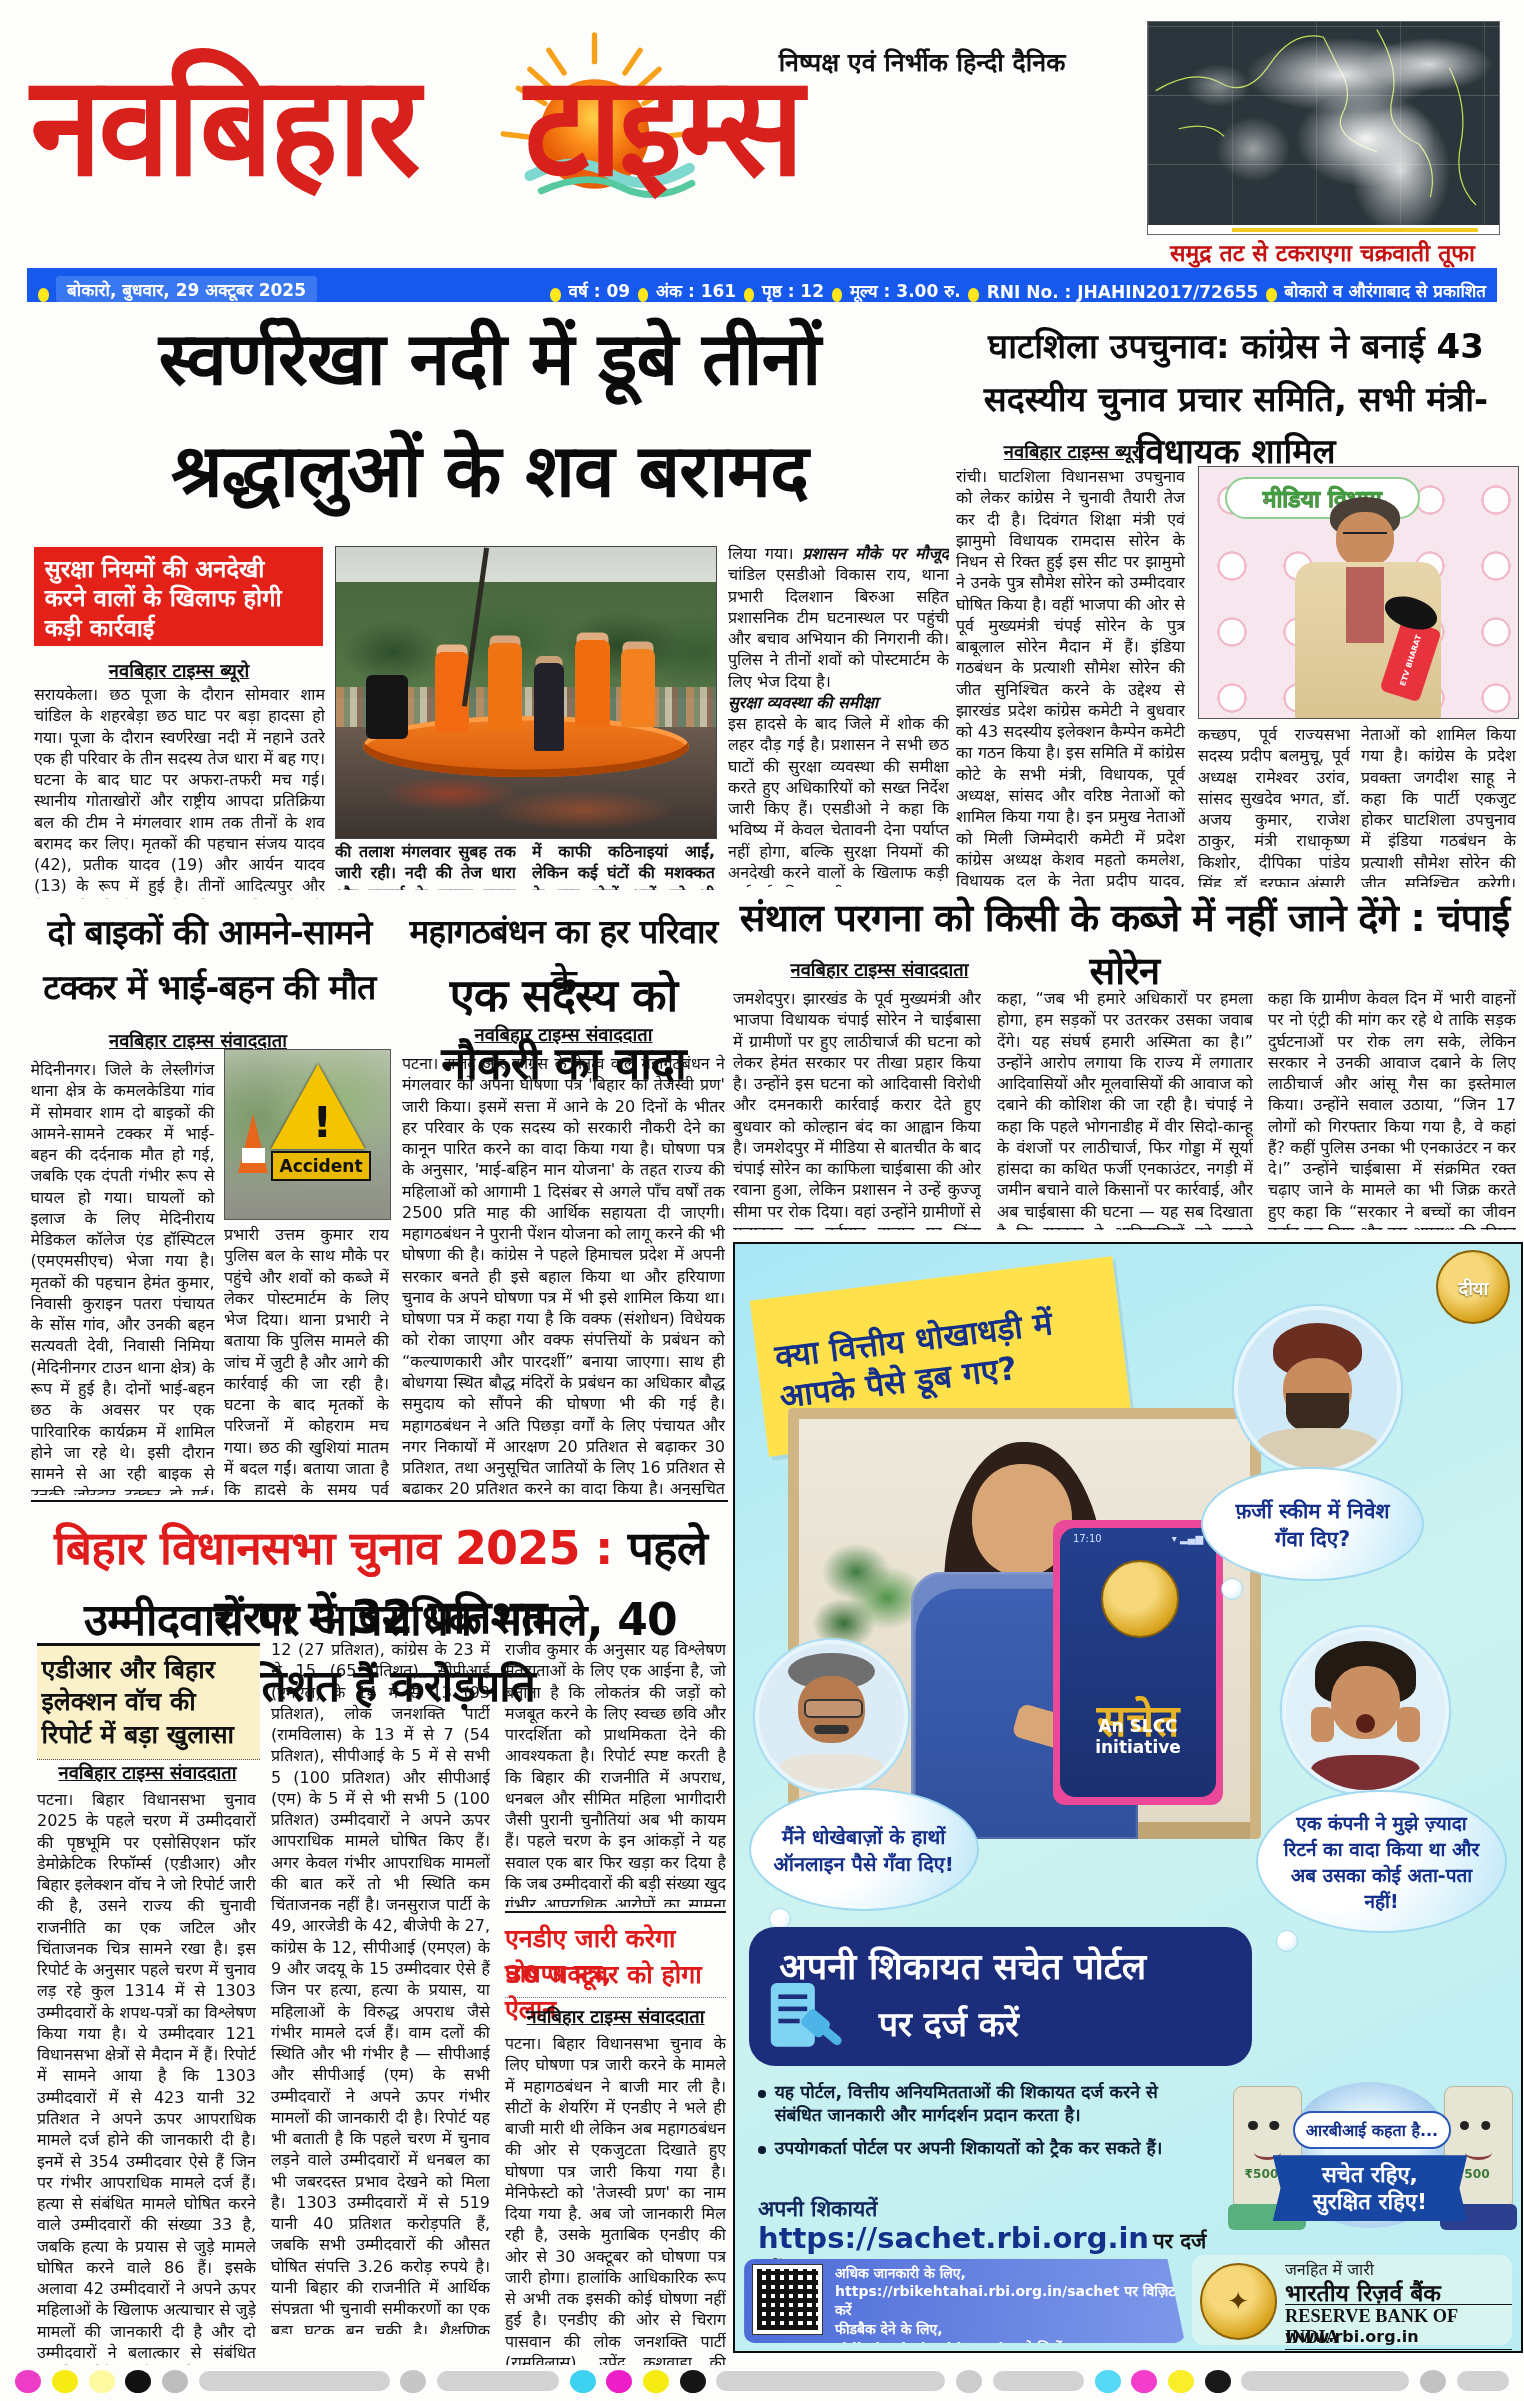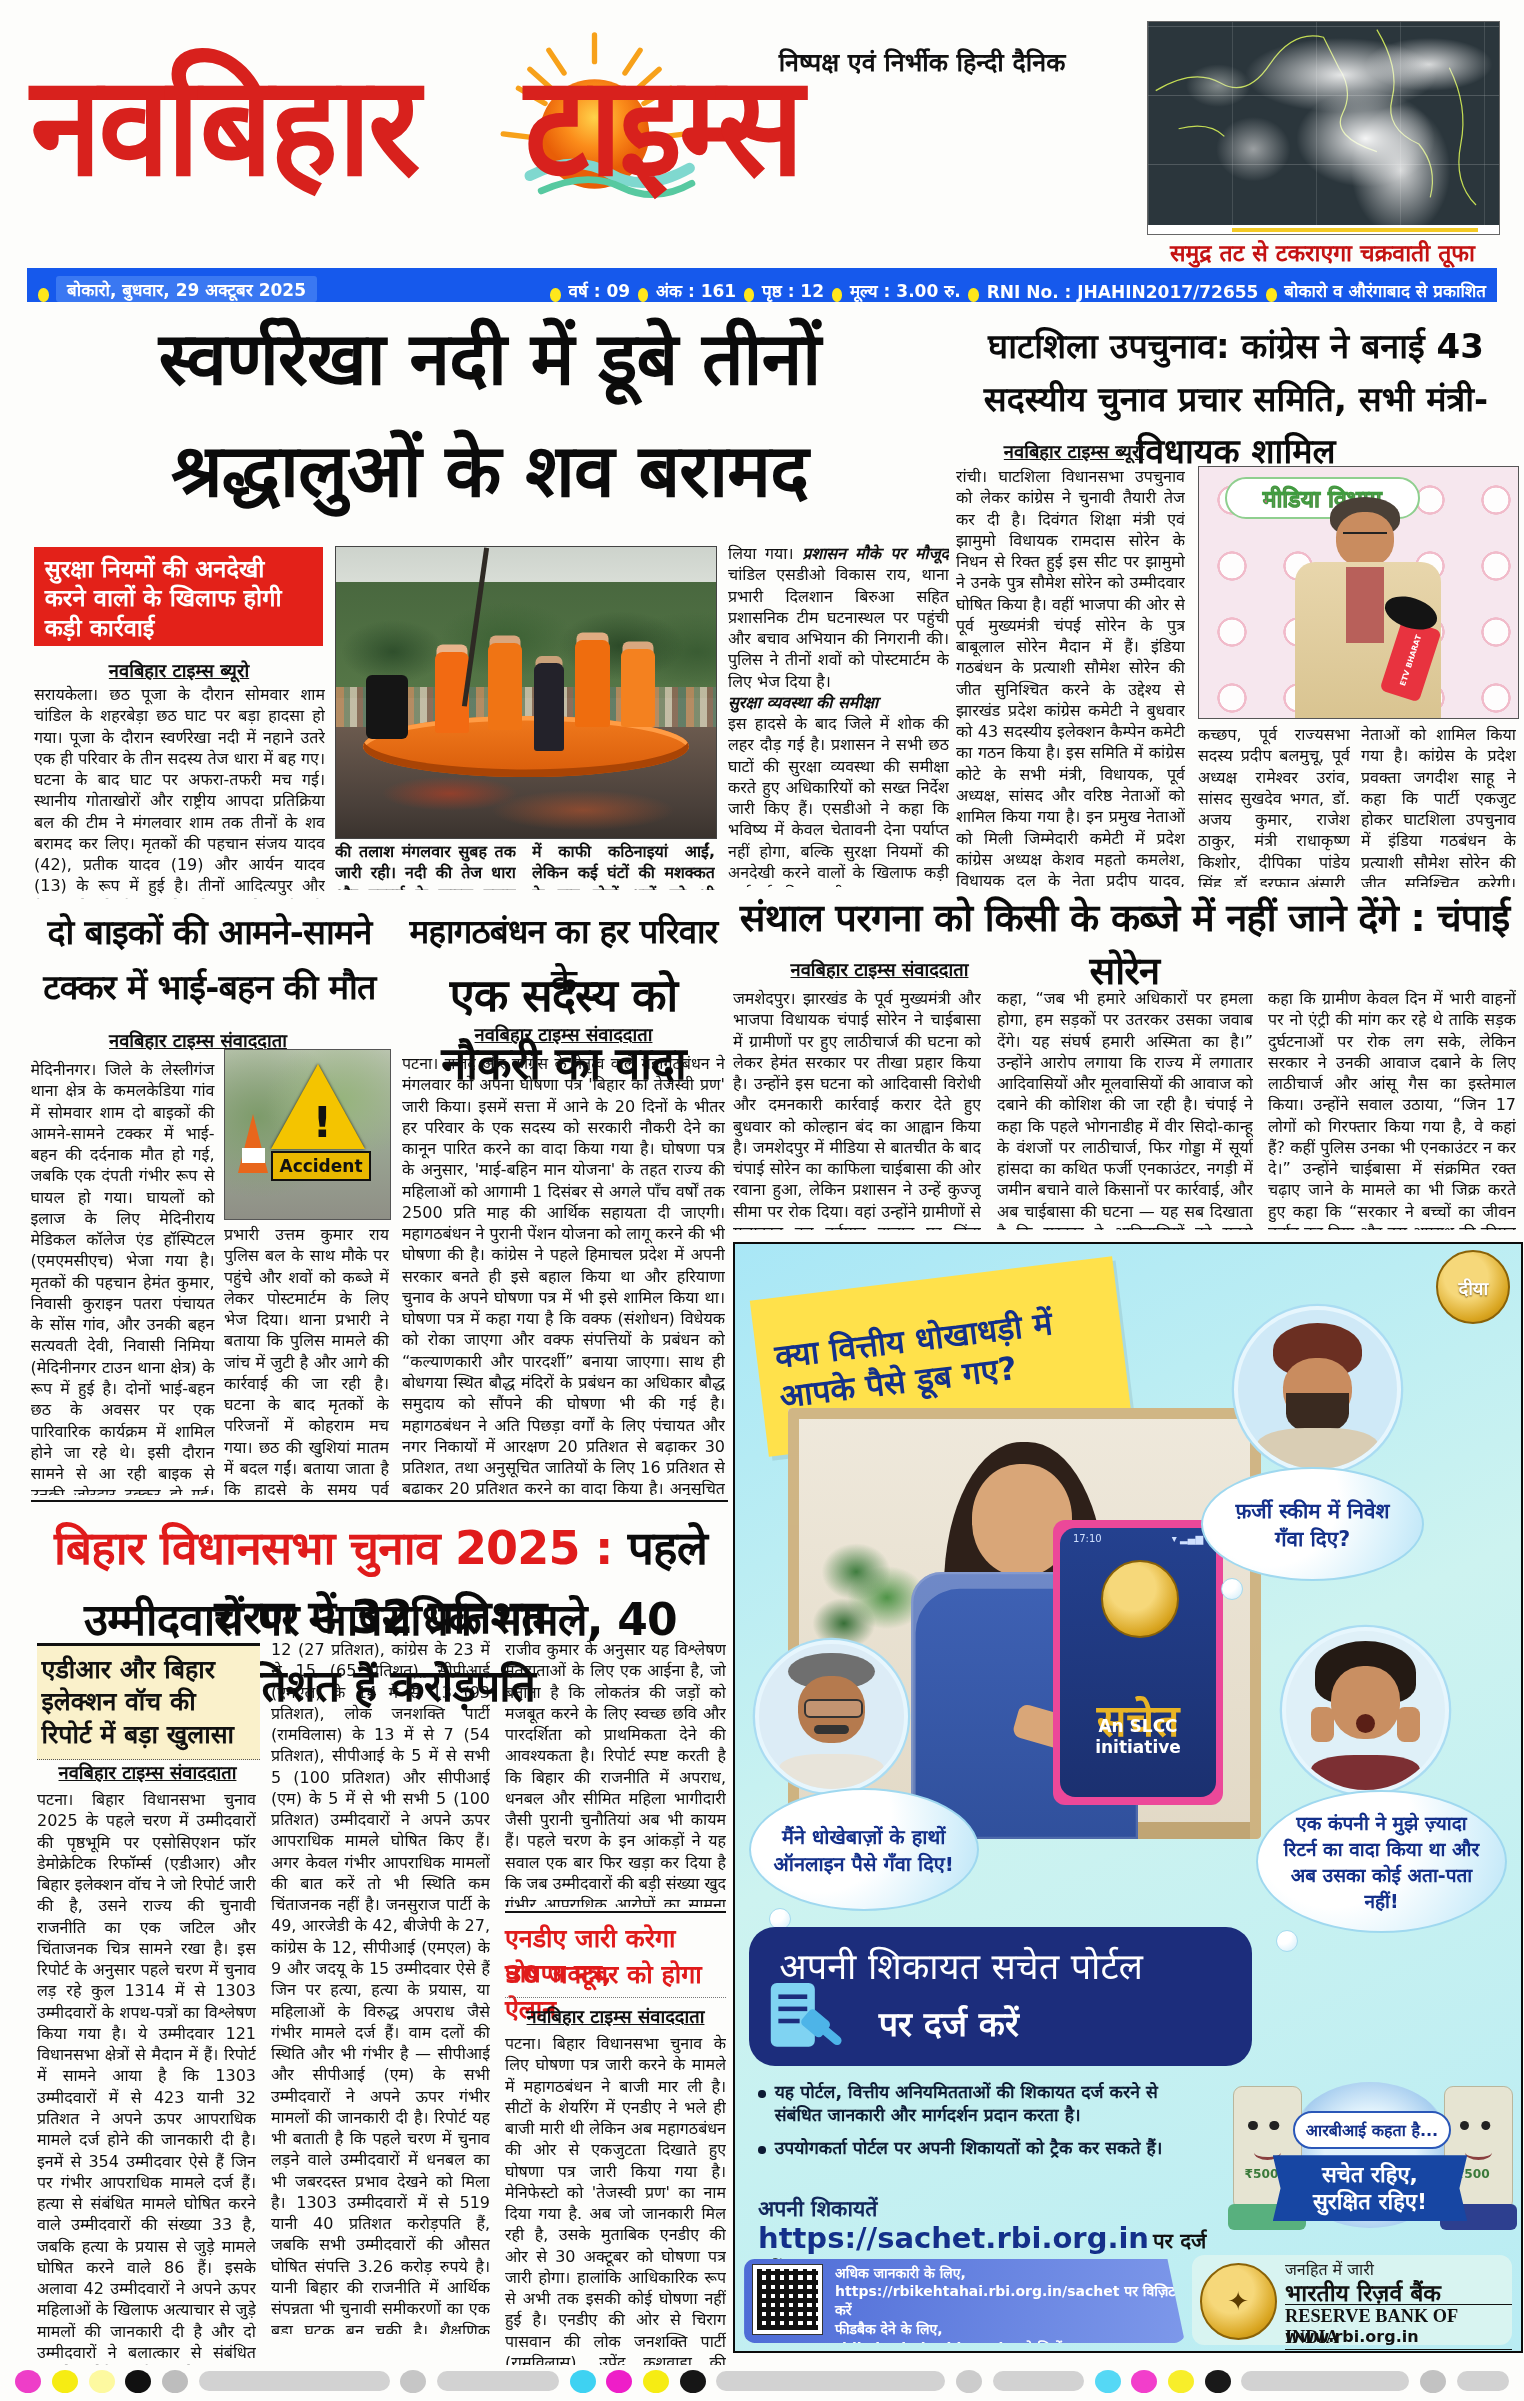--- a/index.html
+++ b/index.html
@@ -328,21 +328,21 @@
       <svg class="abs" style="left:17px;top:53px;" width="84" height="79" viewBox="0 0 110 104">
         <rect x="6" y="4" width="58" height="84" rx="8" fill="#7fd3f2"></rect>
         <g stroke="#1c2d7c" stroke-width="6">
             <line x1="16" y1="22" x2="54" y2="22"></line>
             <line x1="16" y1="38" x2="54" y2="38"></line>
             <line x1="16" y1="54" x2="44" y2="54"></line>
           </g>
         <rect x="48" y="44" width="34" height="26" rx="6" fill="#4db4e8" transform="rotate(40 65 57)"></rect>
         <rect x="66" y="66" width="36" height="12" rx="6" fill="#4db4e8" transform="rotate(40 84 72)"></rect>
       </svg>
-      <div class="abs" style="left:30.5px;top:13.7px;width:457px;font-size:36px;font-weight:400;">अपनी शिकायत सचेत पोर्टल</div>
+      <div class="abs" style="left:30.5px;top:13.7px;width:457px;font-size:36px;font-weight:700;">अपनी शिकायत सचेत पोर्टल</div>
       <div class="abs" style="left:130px;top:73px;width:320px;font-size:34px;font-weight:800;">पर दर्ज करें</div>
     </div>
 
     <div class="abs" style="left:23px;top:837px;width:450px;">
       <div class="adbullet">
           <span class="bdot"></span>
           <span>यह पोर्टल, वित्तीय अनियमितताओं की शिकायत दर्ज करने से संबंधित जानकारी और मार्गदर्शन प्रदान करता है।</span>
         </div>
       <div class="adbullet">
           <span class="bdot"></span>

